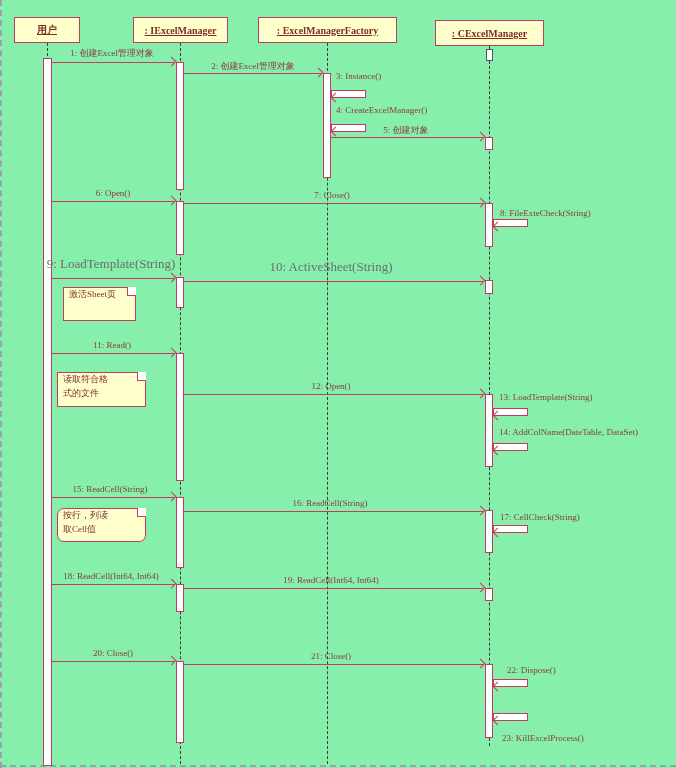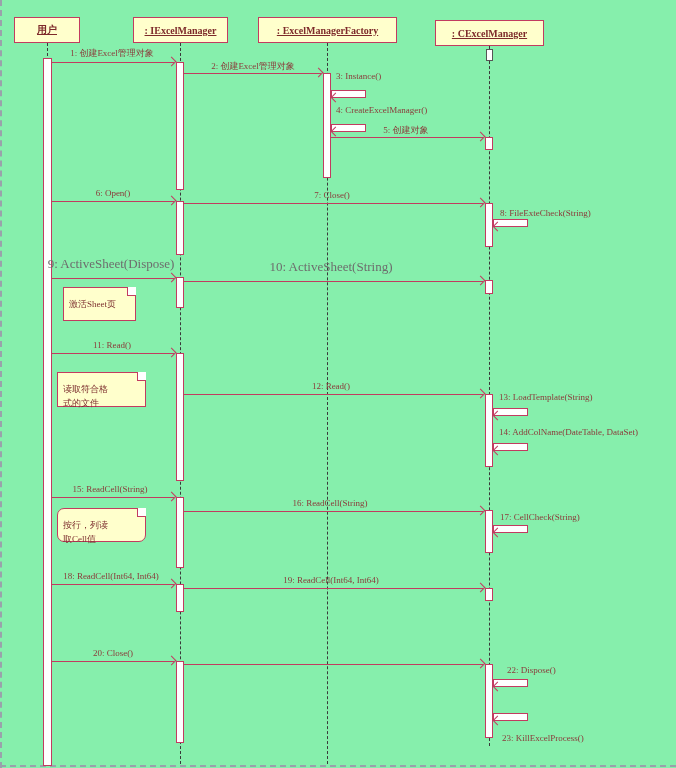--- a/index.html
+++ b/index.html
@@ -16,21 +16,21 @@
   .act{ background:#ffffff; border:1px solid var(--c); }
   .act.dark{ border-color:#555; }
   .msgline{ height:0; border-top:1px solid var(--c); }
   .ah-r{ width:7px; height:7px; border-top:1px solid var(--c); border-right:1px solid var(--c); transform:rotate(45deg); }
   .ah-l{ width:7px; height:7px; border-bottom:1px solid var(--c); border-left:1px solid var(--c); transform:rotate(45deg); }
   .msglabel{ font-size:9px; color:#8b3a3a; text-align:center; white-space:nowrap; }
   .msglabel.big{ font-size:13px; color:#6d6d6d; }
   .selflabel{ font-size:9px; color:#8b3a3a; white-space:nowrap; }
   .selfbar{ background:#ffffff; border:1px solid var(--c); }
   .note{ background:#ffffcc; border:1px solid var(--c); font-size:9px; color:#7d2f2f;
-         padding:10px 5px; line-height:1.55; }
+         padding:0 5px; line-height:1.55; }
   .note span{ white-space:pre-line; }
   .fold{ position:absolute; top:-1px; right:-1px; width:9px; height:9px; background:#ffffff;
          border-left:1px solid var(--c); border-bottom:1px solid var(--c); }
   .ants-left{ left:0; top:0; height:768px; width:0; border-left:2px dashed #9aa1ab; }
   .ants-bottom{ left:0; top:765px; width:676px; height:0; border-top:2px dashed #9aa1ab; }
 </style>
 </head>
 <body>
 
 <div class="stage">
@@ -79,47 +79,48 @@
     <div class="abs ah-r" style="left: 477px; top: 133px;"></div>
     <div class="abs msglabel" style="left: 296px; top: 124px; width: 220px;">5: 创建对象</div>
     <div class="abs msgline" style="left: 52px; top: 201px; width: 122px;"></div>
     <div class="abs ah-r" style="left: 168px; top: 197px;"></div>
     <div class="abs msglabel" style="left: 3px; top: 188px; width: 220px;">6: Open()</div>
     <div class="abs msgline" style="left: 184px; top: 203px; width: 299px;"></div>
     <div class="abs ah-r" style="left: 477px; top: 199px;"></div>
     <div class="abs msglabel" style="left: 222px; top: 190px; width: 220px;">7: Close()</div>
     <div class="abs msgline" style="left: 52px; top: 278px; width: 122px;"></div>
     <div class="abs ah-r" style="left: 168px; top: 274px;"></div>
-    <div class="abs msglabel big" style="left: 1px; top: 256px; width: 220px;">9: ActiveSheet(Dispose)</div>
+    <div class="abs msglabel big" style="left: 1px; top: 256px; width: 220px;">9: LoadTemplate(String)</div>
     <div class="abs msgline" style="left: 184px; top: 281px; width: 299px;"></div>
     <div class="abs ah-r" style="left: 477px; top: 277px;"></div>
     <div class="abs msglabel big" style="left: 221px; top: 259px; width: 220px;">10: ActiveSheet(String)</div>
     <div class="abs msgline" style="left: 52px; top: 353px; width: 122px;"></div>
     <div class="abs ah-r" style="left: 168px; top: 349px;"></div>
     <div class="abs msglabel" style="left: 2px; top: 340px; width: 220px;">11: Read()</div>
     <div class="abs msgline" style="left: 184px; top: 394px; width: 299px;"></div>
     <div class="abs ah-r" style="left: 477px; top: 390px;"></div>
-    <div class="abs msglabel" style="left: 221px; top: 381px; width: 220px;">12: Read()</div>
+    <div class="abs msglabel" style="left: 221px; top: 381px; width: 220px;">12: Open()</div>
     <div class="abs msgline" style="left: 52px; top: 497px; width: 122px;"></div>
     <div class="abs ah-r" style="left: 168px; top: 493px;"></div>
     <div class="abs msglabel" style="left: 0px; top: 484px; width: 220px;">15: ReadCell(String)</div>
     <div class="abs msgline" style="left: 184px; top: 511px; width: 299px;"></div>
     <div class="abs ah-r" style="left: 477px; top: 507px;"></div>
     <div class="abs msglabel" style="left: 220px; top: 498px; width: 220px;">16: ReadCell(String)</div>
     <div class="abs msgline" style="left: 52px; top: 584px; width: 122px;"></div>
     <div class="abs ah-r" style="left: 168px; top: 580px;"></div>
     <div class="abs msglabel" style="left: 1px; top: 571px; width: 220px;">18: ReadCell(Int64, Int64)</div>
     <div class="abs msgline" style="left: 184px; top: 588px; width: 299px;"></div>
     <div class="abs ah-r" style="left: 477px; top: 584px;"></div>
     <div class="abs msglabel" style="left: 221px; top: 575px; width: 220px;">19: ReadCell(Int64, Int64)</div>
     <div class="abs msgline" style="left: 52px; top: 661px; width: 122px;"></div>
     <div class="abs ah-r" style="left: 168px; top: 657px;"></div>
     <div class="abs msglabel" style="left: 3px; top: 648px; width: 220px;">20: Close()</div>
     <div class="abs msgline" style="left: 184px; top: 664px; width: 299px;"></div>
     <div class="abs ah-r" style="left: 477px; top: 660px;"></div>
+    <div class="abs msglabel" style="left: 221px; top: 651px; width: 220px;">21: Close()</div>
     <div class="abs selfbar" style="left: 331px; top: 90px; width: 35px; height: 8px;"></div>
     <div class="abs ah-l" style="left: 332px; top: 94px;"></div>
     <div class="abs selflabel" style="left: 336px; top: 71px;">3: Instance()</div>
     <div class="abs selfbar" style="left: 331px; top: 124px; width: 35px; height: 8px;"></div>
     <div class="abs ah-l" style="left: 332px; top: 128px;"></div>
     <div class="abs selflabel" style="left: 336px; top: 105px;">4: CreateExcelManager()</div>
     <div class="abs selfbar" style="left: 493px; top: 219px; width: 35px; height: 8px;"></div>
     <div class="abs ah-l" style="left: 494px; top: 223px;"></div>
     <div class="abs selflabel" style="left: 500px; top: 208px;">8: FileExteCheck(String)</div>
     <div class="abs selfbar" style="left: 493px; top: 408px; width: 35px; height: 8px;"></div>

